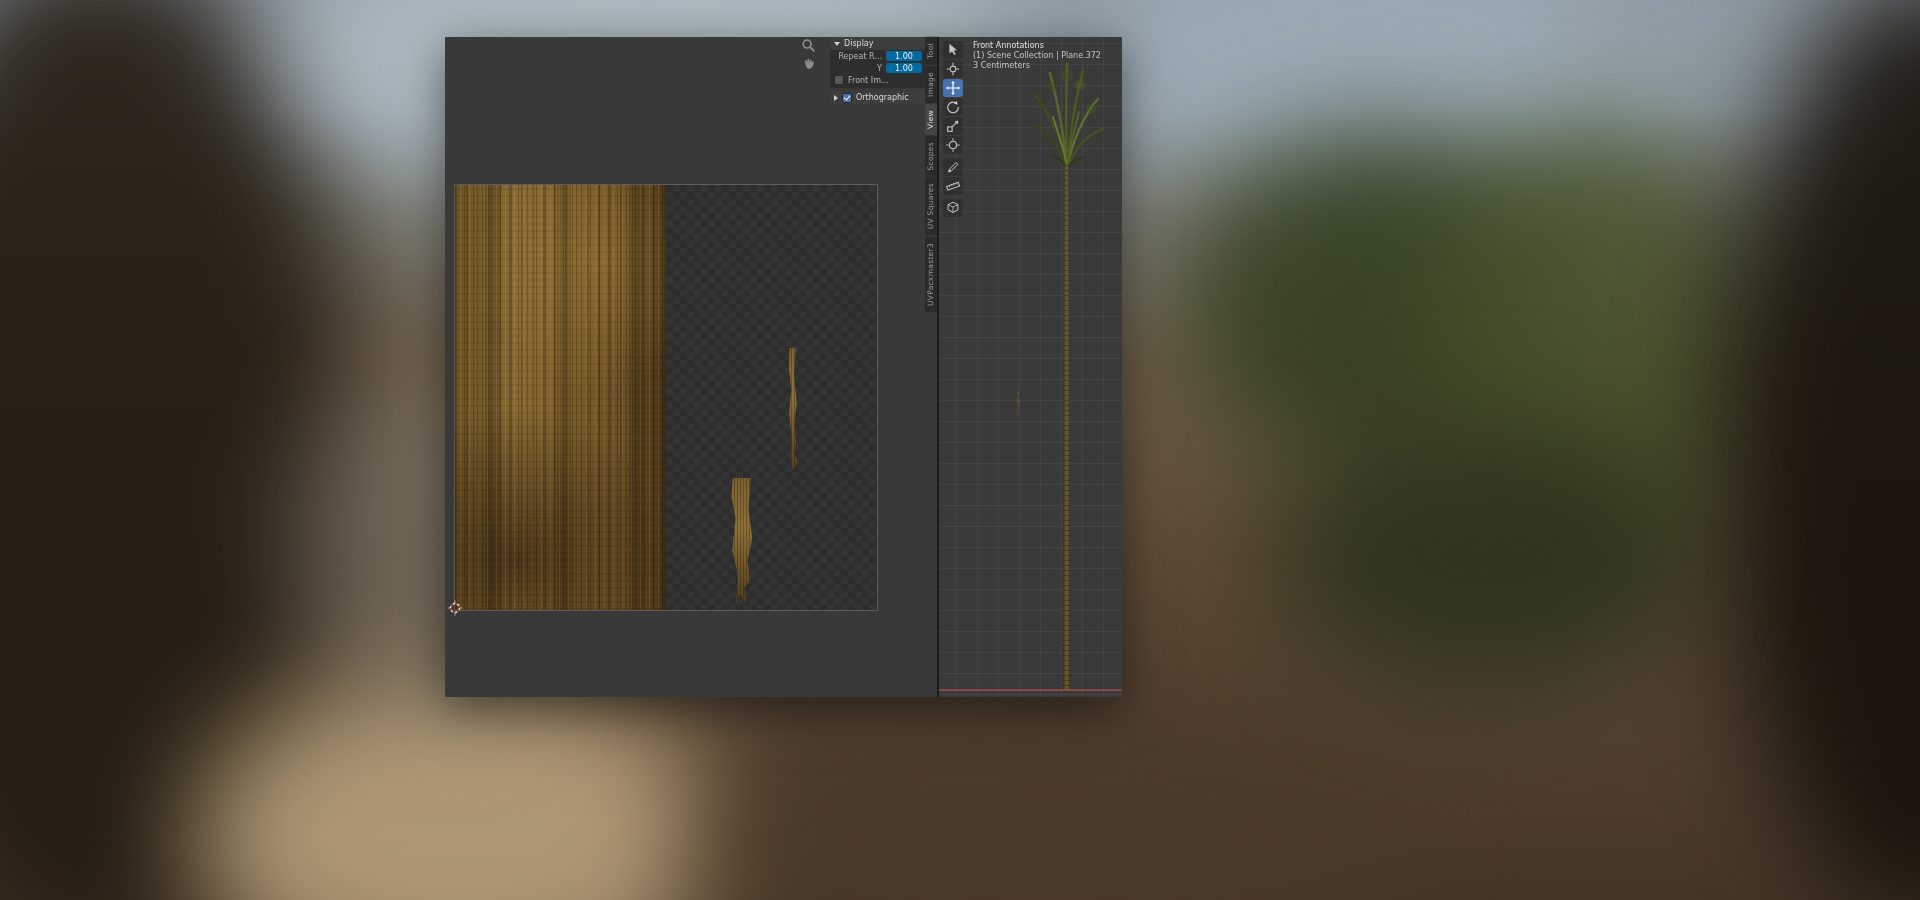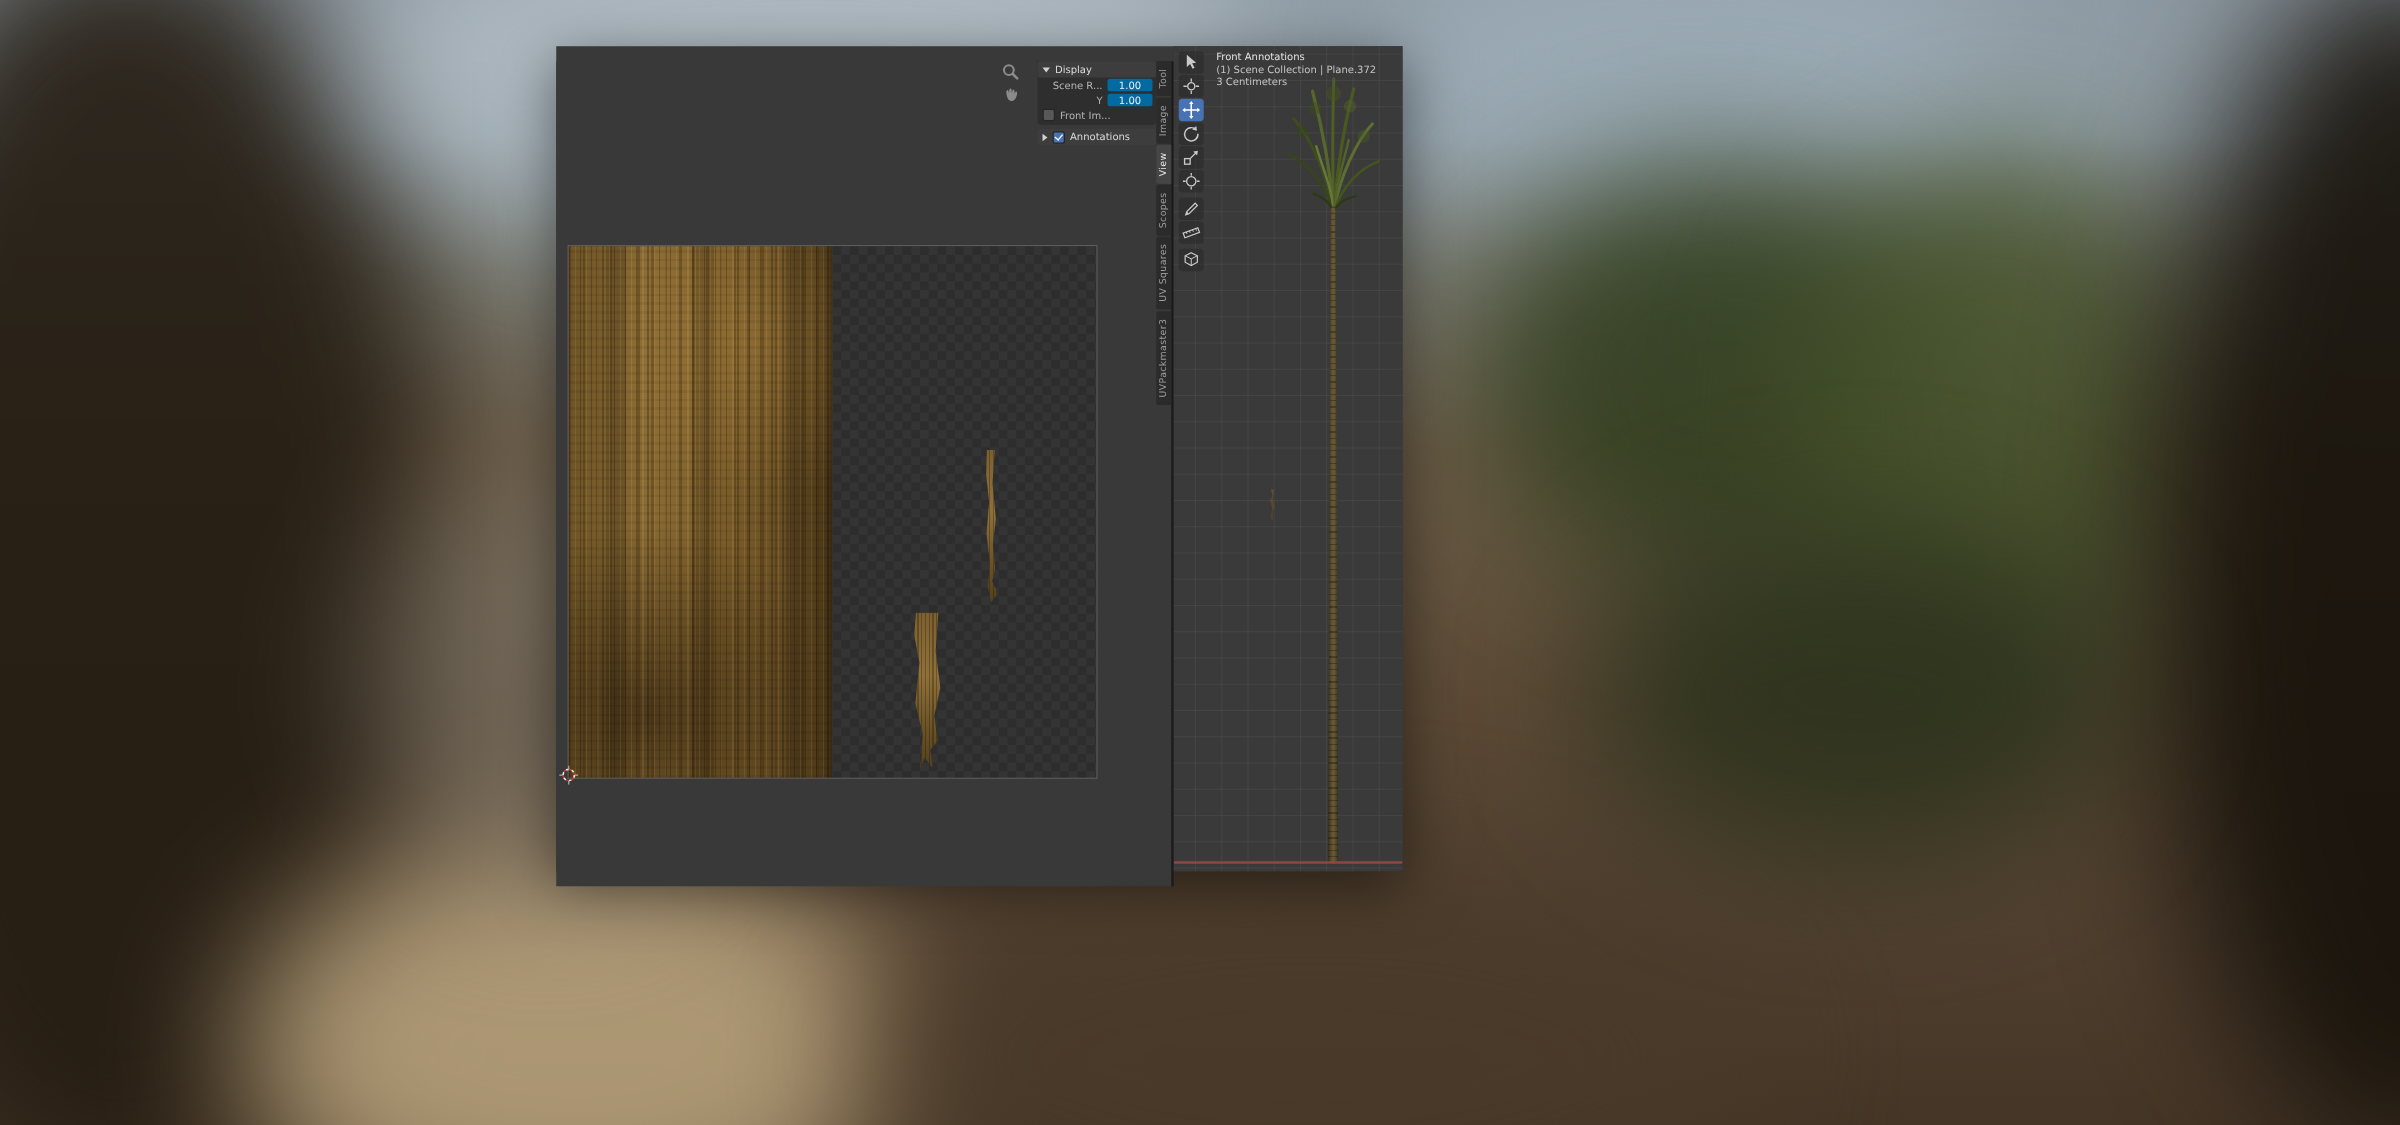--- a/index.html
+++ b/index.html
@@ -18,21 +18,21 @@
   .b7{left:190px;top:670px;width:540px;height:330px;background:#cdb68c;opacity:.75;}
   .b8{left:290px;top:370px;width:290px;height:340px;background:#8d877a;opacity:.5;}
   .b9{left:690px;top:690px;width:720px;height:310px;background:#4a3a29;opacity:.8;}
   .b10{left:1270px;top:420px;width:430px;height:270px;background:#27301a;opacity:.8;}
 
   
   .window{position:absolute;left:445px;top:37px;width:677px;height:660px;display:flex;
           box-shadow:0 12px 45px rgba(0,0,0,.5);background:#393939;}
 
   
-  .uv-editor{position:relative;width:492px;height:100%;background:#393939;border-right:2px solid #1b1b1b;margin-top:12px;}
+  .uv-editor{position:relative;width:492px;height:100%;background:#393939;border-right:2px solid #1b1b1b;}
 
   .uv-image{position:absolute;left:10px;top:148px;width:422px;height:425px;
             outline:1px solid rgba(255,255,255,.18);}
   .tex-half{position:absolute;left:0;top:0;width:211px;height:100%;
     background:
       repeating-linear-gradient(90deg, rgba(0,0,0,.22) 0 1px, transparent 1px 5px, rgba(255,220,140,.10) 5px 6px, transparent 6px 9px),
       repeating-linear-gradient(90deg, rgba(60,35,10,.32) 0 2px, transparent 2px 11px),
       repeating-linear-gradient(90deg, transparent 0 30px, rgba(0,0,0,.16) 30px 44px, transparent 44px 72px),
       repeating-linear-gradient(0deg, rgba(0,0,0,.07) 0 2px, transparent 2px 7px),
       radial-gradient(120% 60% at 30% 88%, rgba(25,15,5,.55), transparent 60%),
@@ -149,36 +149,36 @@
         </svg>
       </div>
 
       <div class="npanel">
         <div class="np-sec">
           <div class="np-header">
             <span class="chev down"></span>
             <span class="np-title">Display</span>
           </div>
           <div class="np-row">
-            <span class="np-label">Scene R...</span>
+            <span class="np-label">Repeat R...</span>
             <span class="np-field">1.00</span>
           </div>
           <div class="np-row">
             <span class="np-label">Y</span>
             <span class="np-field">1.00</span>
           </div>
           <div class="np-row">
             <span class="cb"></span>
             <span class="np-label-left">Front Im...</span>
           </div>
         </div>
         <div class="np-annot">
           <span class="chev right"></span>
           <span class="cb checked"></span>
-          <span class="np-title">Annotations</span>
+          <span class="np-title">Orthographic</span>
         </div>
       </div>
 
       <div class="tabs">
         <div class="tab">Tool</div>
         <div class="tab">Image</div>
         <div class="tab active">View</div>
         <div class="tab">Scopes</div>
         <div class="tab">UV Squares</div>
         <div class="tab">UVPackmaster3</div>

